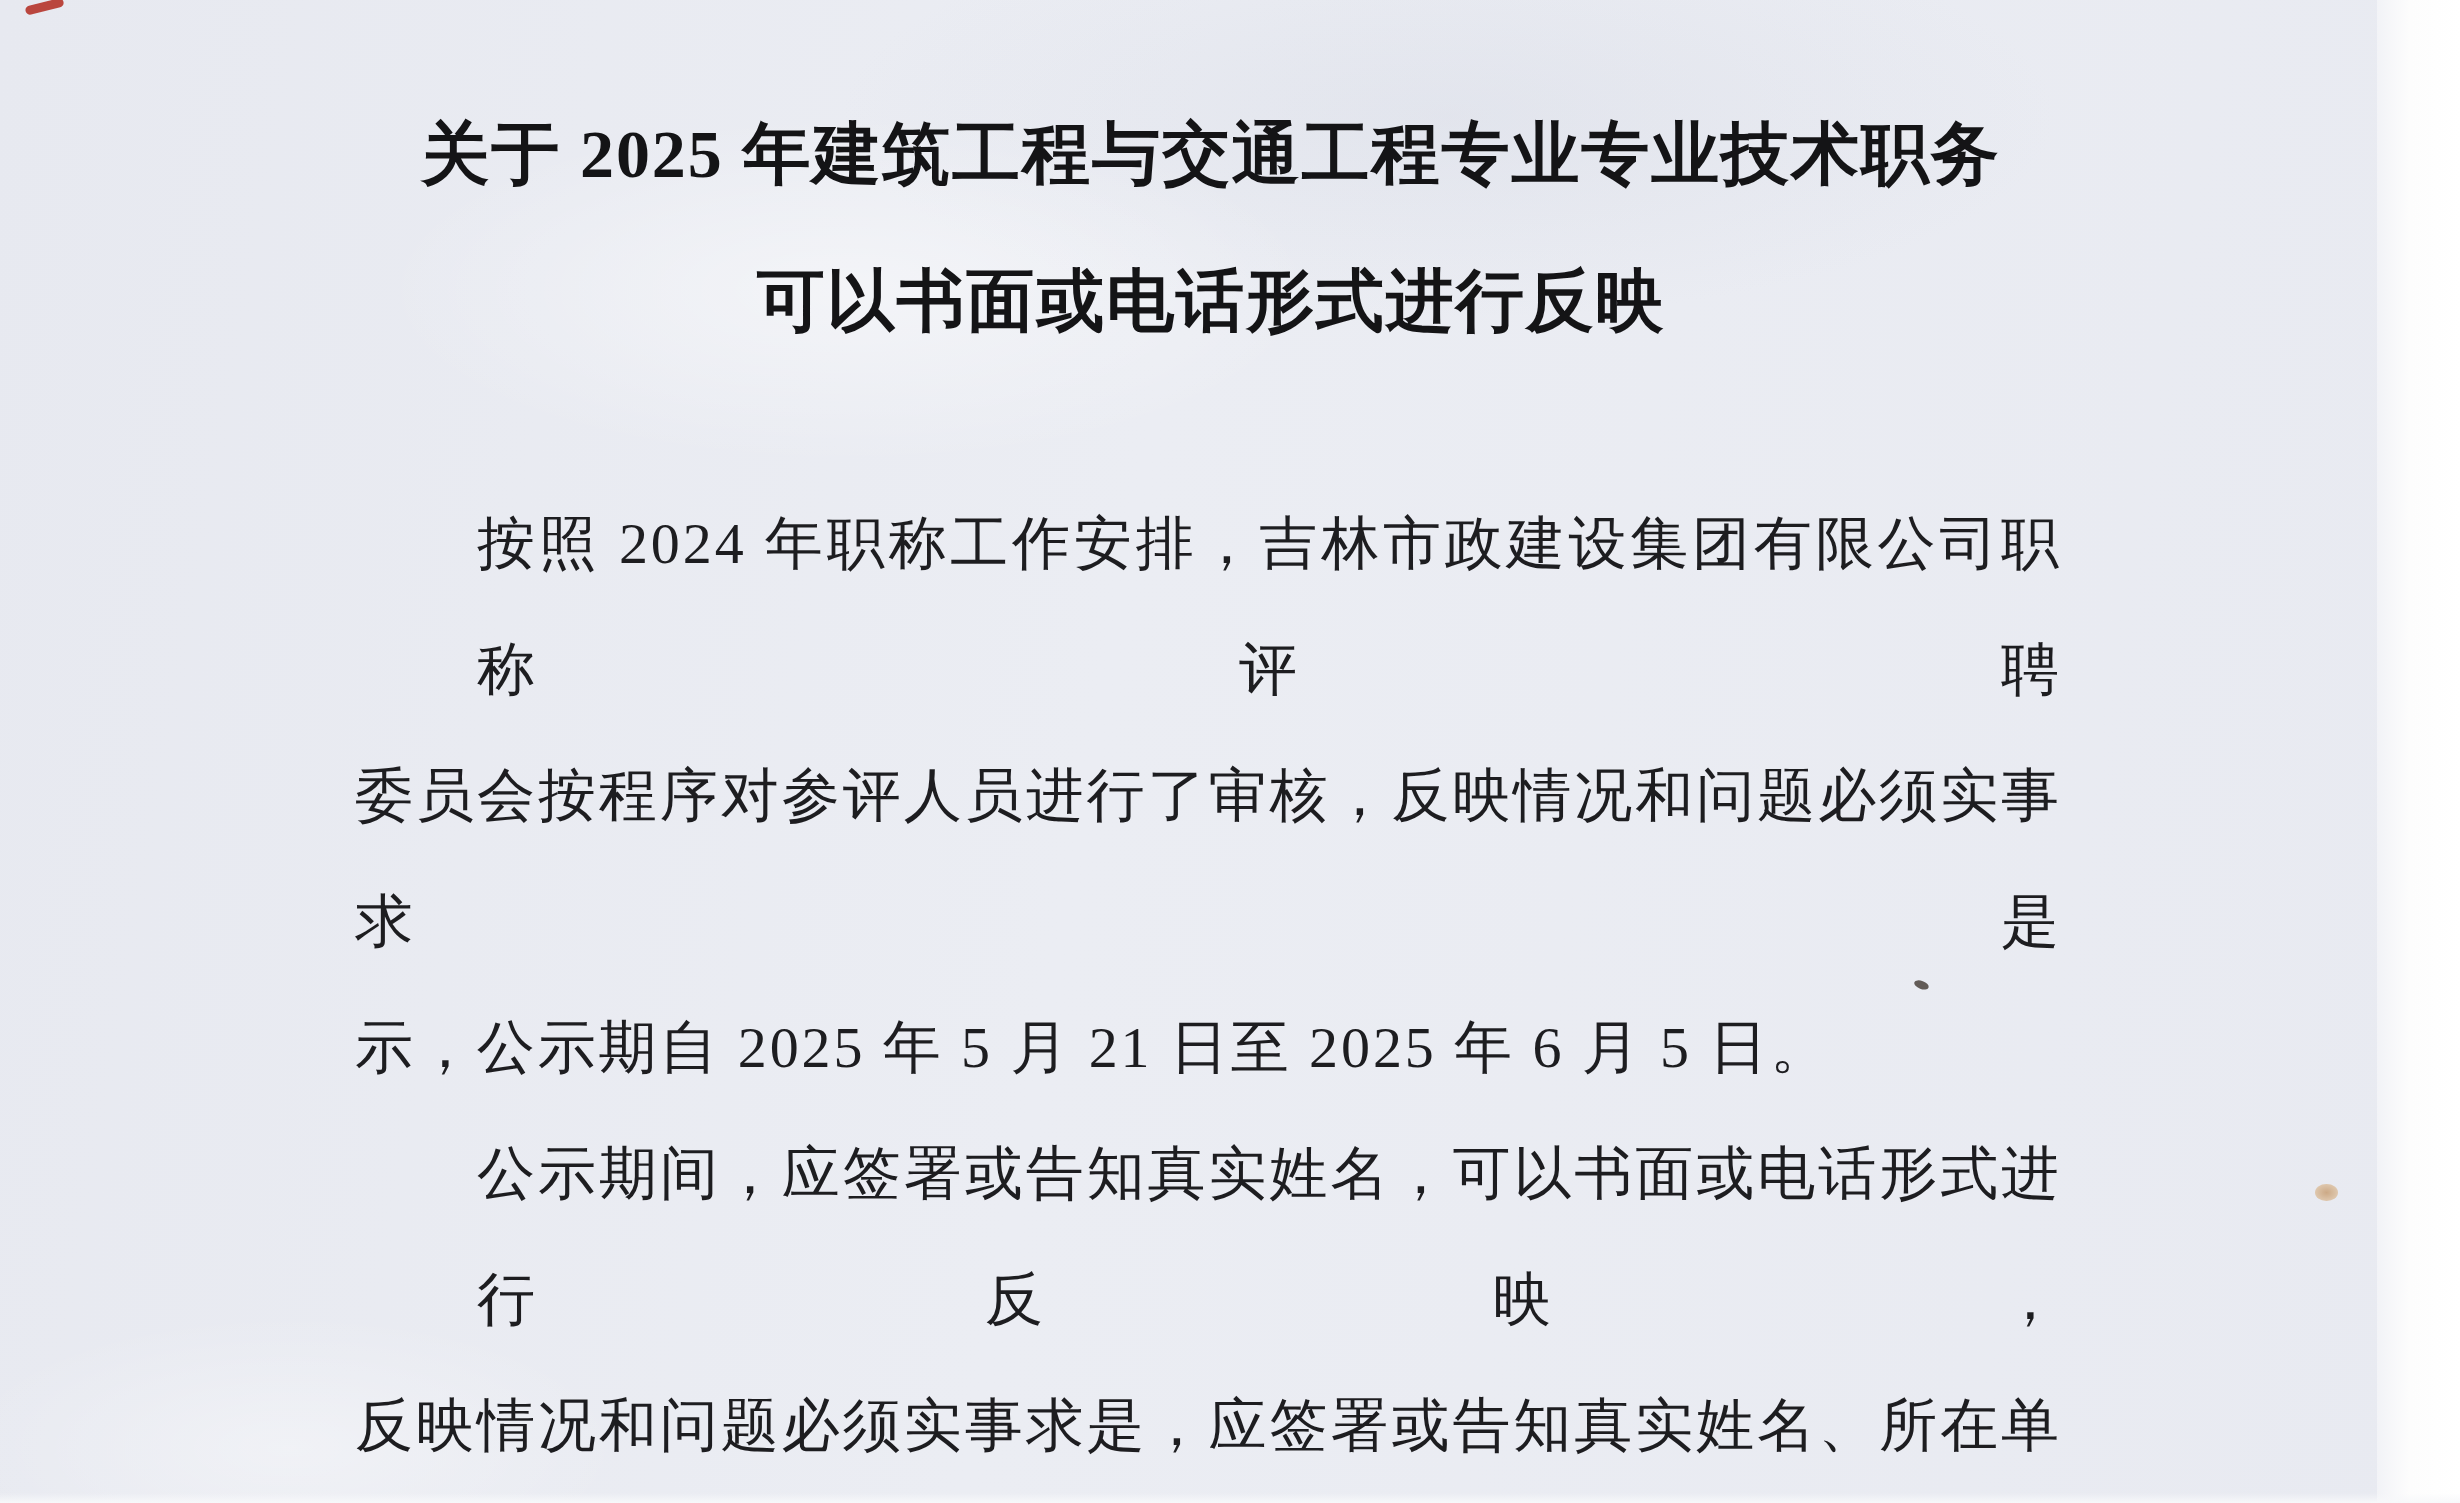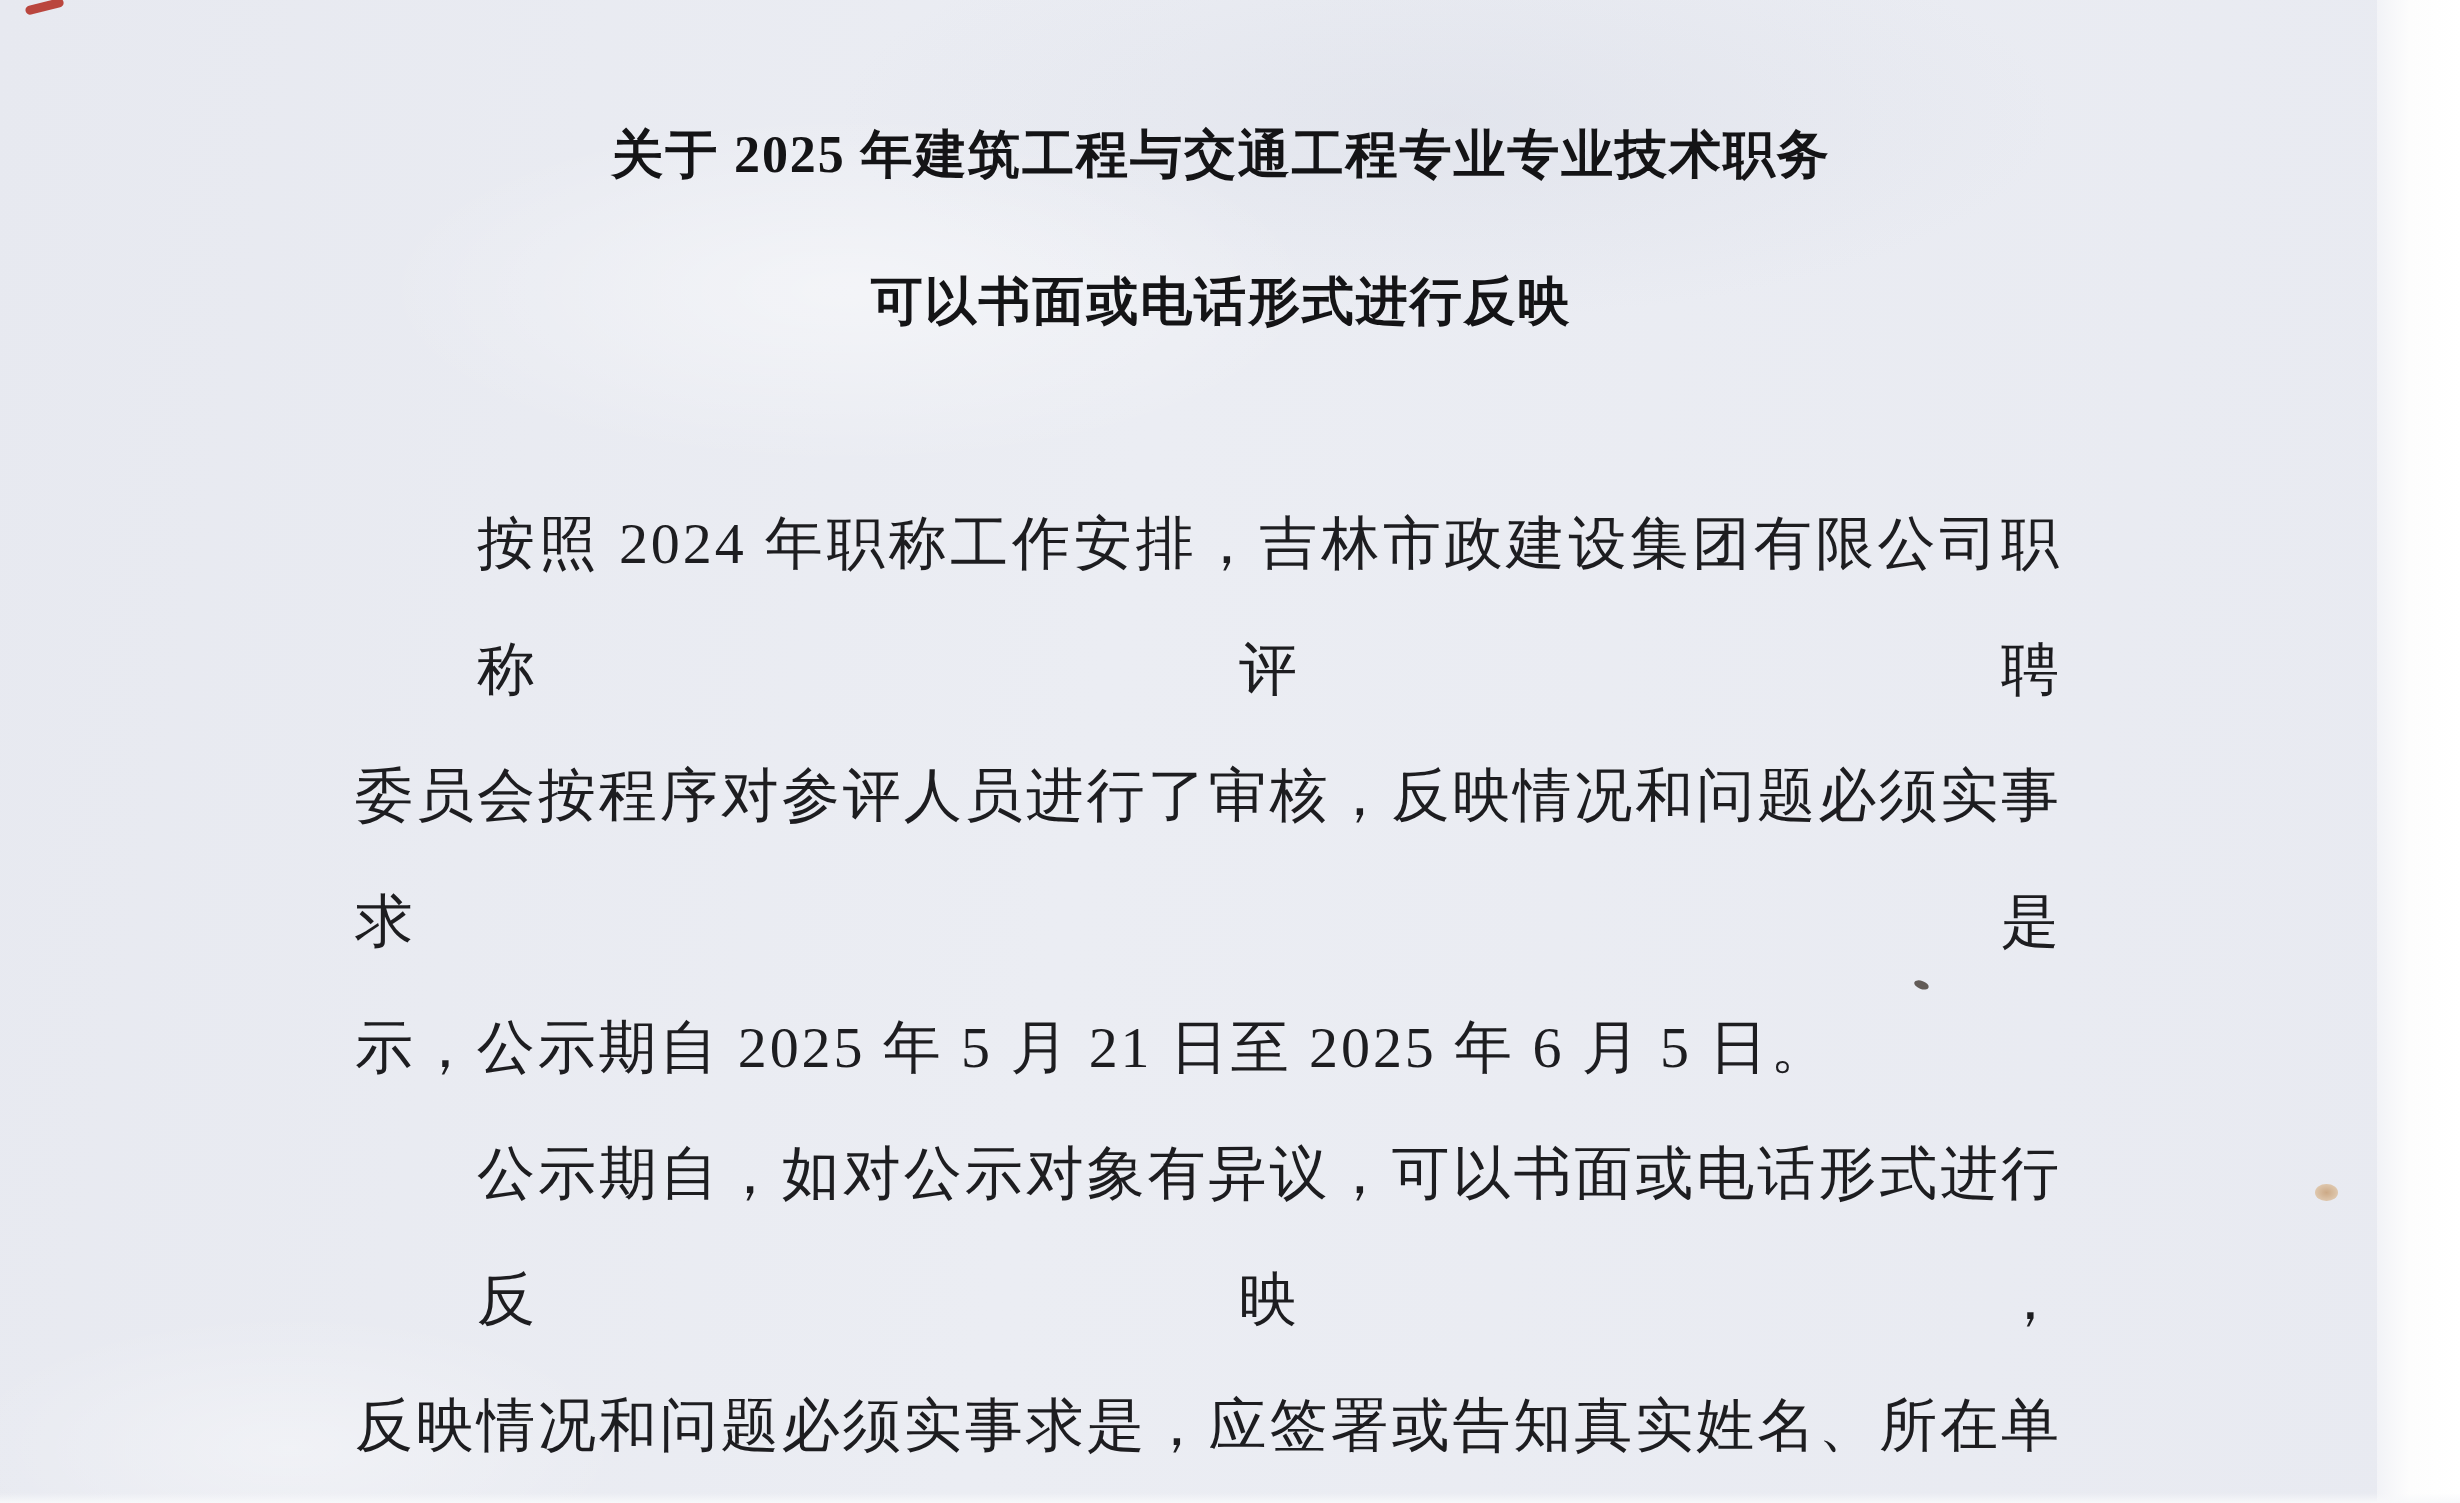--- a/index.html
+++ b/index.html
@@ -67,24 +67,24 @@
     top: 1184px;
     width: 23px;
     height: 17.4px;
     border-radius: 50%;
     background: radial-gradient(#c9a27a, #ddc3a6 70%, rgba(221,195,166,0));
     opacity: 0.9;
   }
   .title-block {
     position: absolute;
     top: 81px;
-    left: 323px;
+    left: 313px;
     width: 1796px;
     text-align: center;
-    font-size: 52px;
+    font-size: 68px;
     font-weight: bold;
     line-height: 147px;
     letter-spacing: 1.9px;
     color: #141416;
   }
   .body-block {
     position: absolute;
     top: 481px;
     left: 355px;
     width: 1707px;
@@ -118,19 +118,19 @@
 
   <div class="title-block">
     <div class="title-line">关于 2025 年建筑工程与交通工程专业专业技术职务</div>
     <div class="title-line">可以书面或电话形式进行反映</div>
   </div>
 
   <div class="body-block">
     <div class="doc-line fill indent">按照 2024 年职称工作安排，吉林市政建设集团有限公司职称评聘</div>
     <div class="doc-line fill">委员会按程序对参评人员进行了审核，反映情况和问题必须实事求是</div>
     <div class="doc-line">示，公示期自 2025 年 5 月 21 日至 2025 年 6 月 5 日。</div>
-    <div class="doc-line fill indent">公示期自，如对公示对象有异议，可以书面或电话形式进行反映，</div>
+    <div class="doc-line fill indent">公示期间，应签署或告知真实姓名，可以书面或电话形式进行反映，</div>
     <div class="doc-line fill">反映情况和问题必须实事求是，应签署或告知真实姓名、所在单位和</div>
 
   </div>
 
 </div>
 
 
 </body></html>

